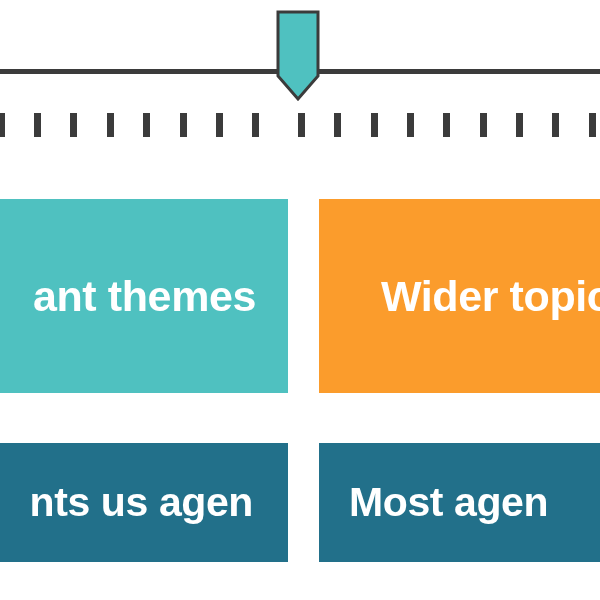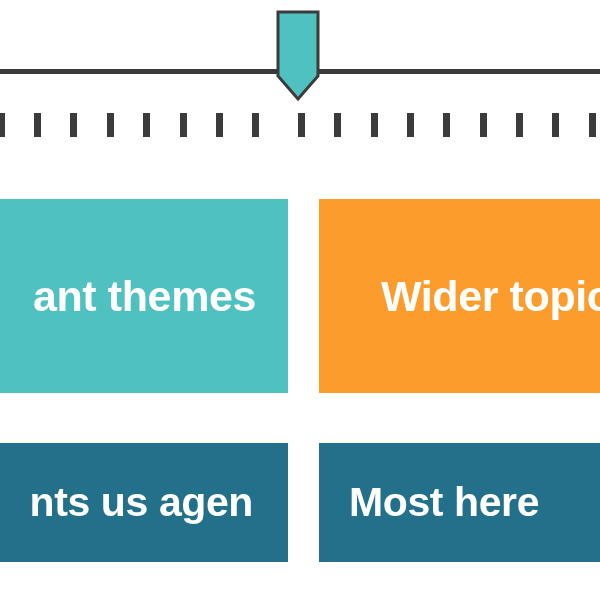--- a/index.html
+++ b/index.html
@@ -176,17 +176,17 @@
 
     <div class="card card-top-right">
       <span class="card-label">Wider topic</span>
     </div>
 
     <div class="card card-bottom-left">
       <span class="card-label">nts us agen</span>
     </div>
 
     <div class="card card-bottom-right">
-      <span class="card-label">Most here</span>
+      <span class="card-label">Most agen</span>
     </div>
 
   </div>
 </div>
 
 </body></html>

